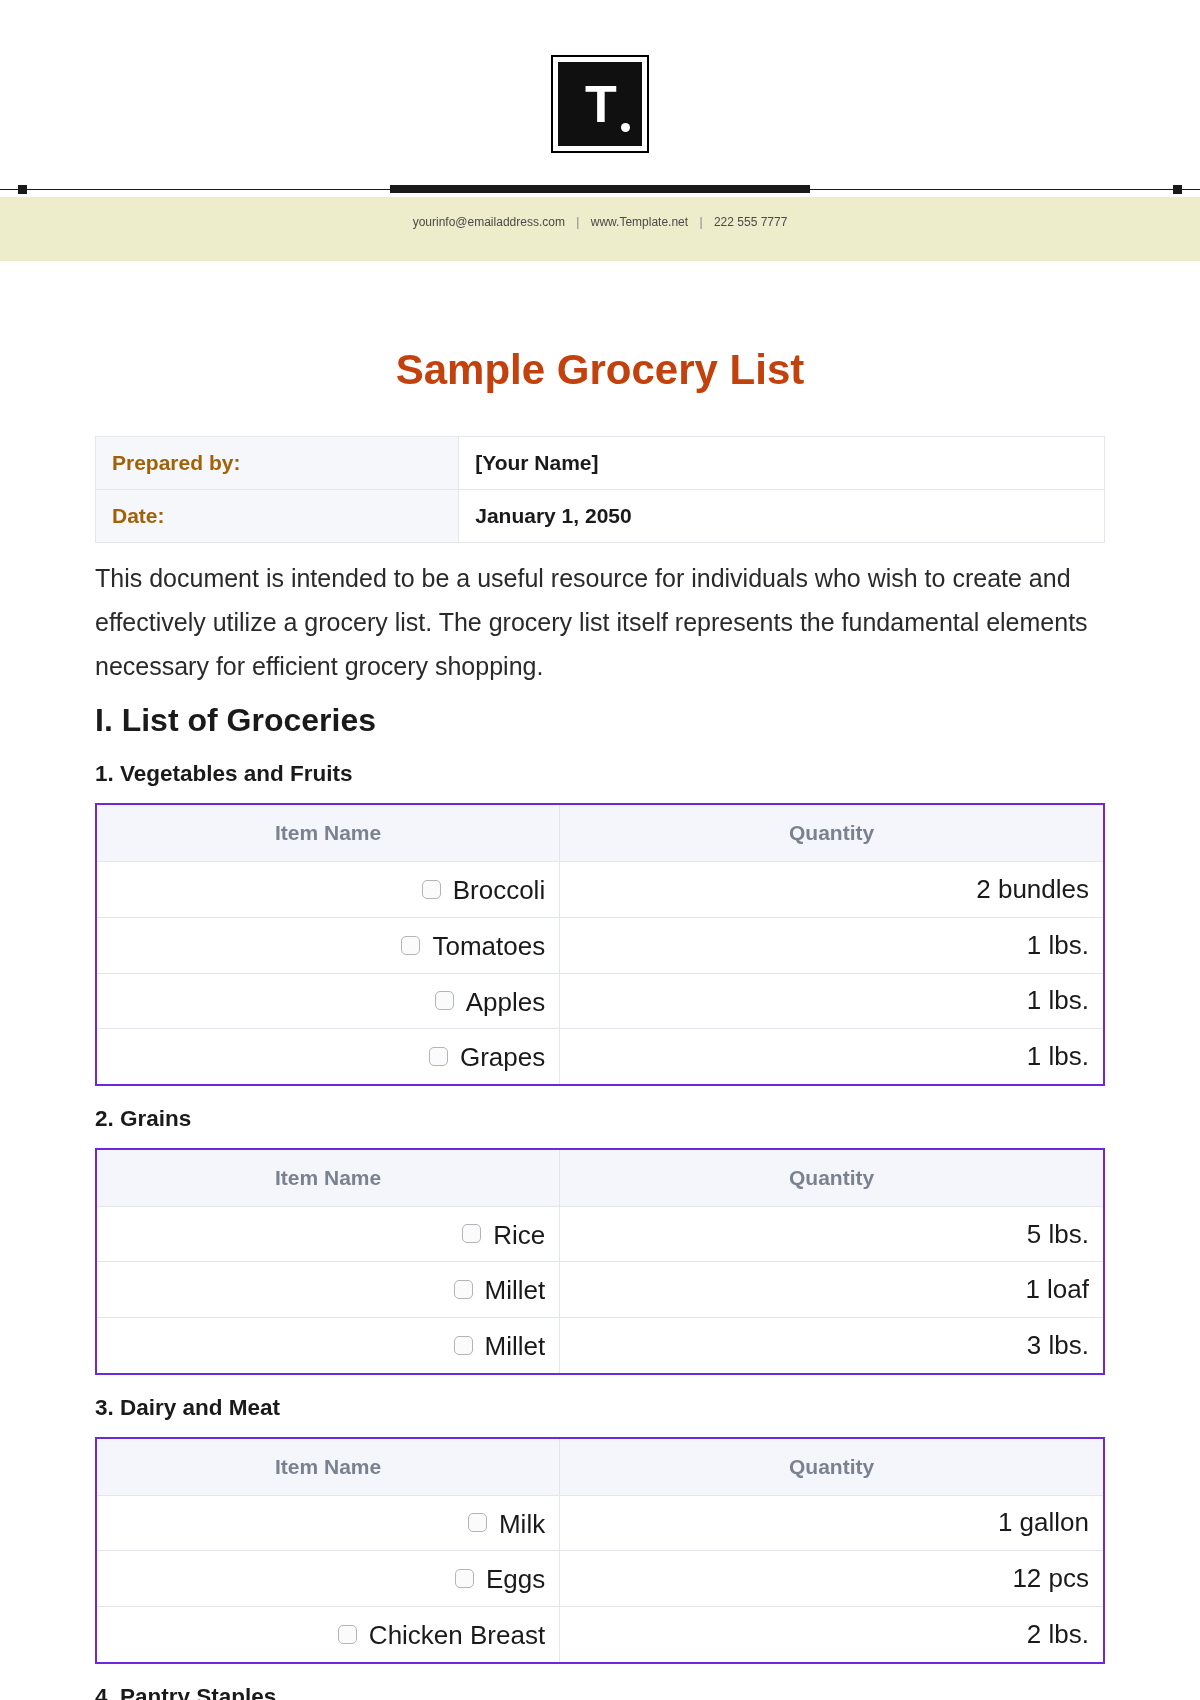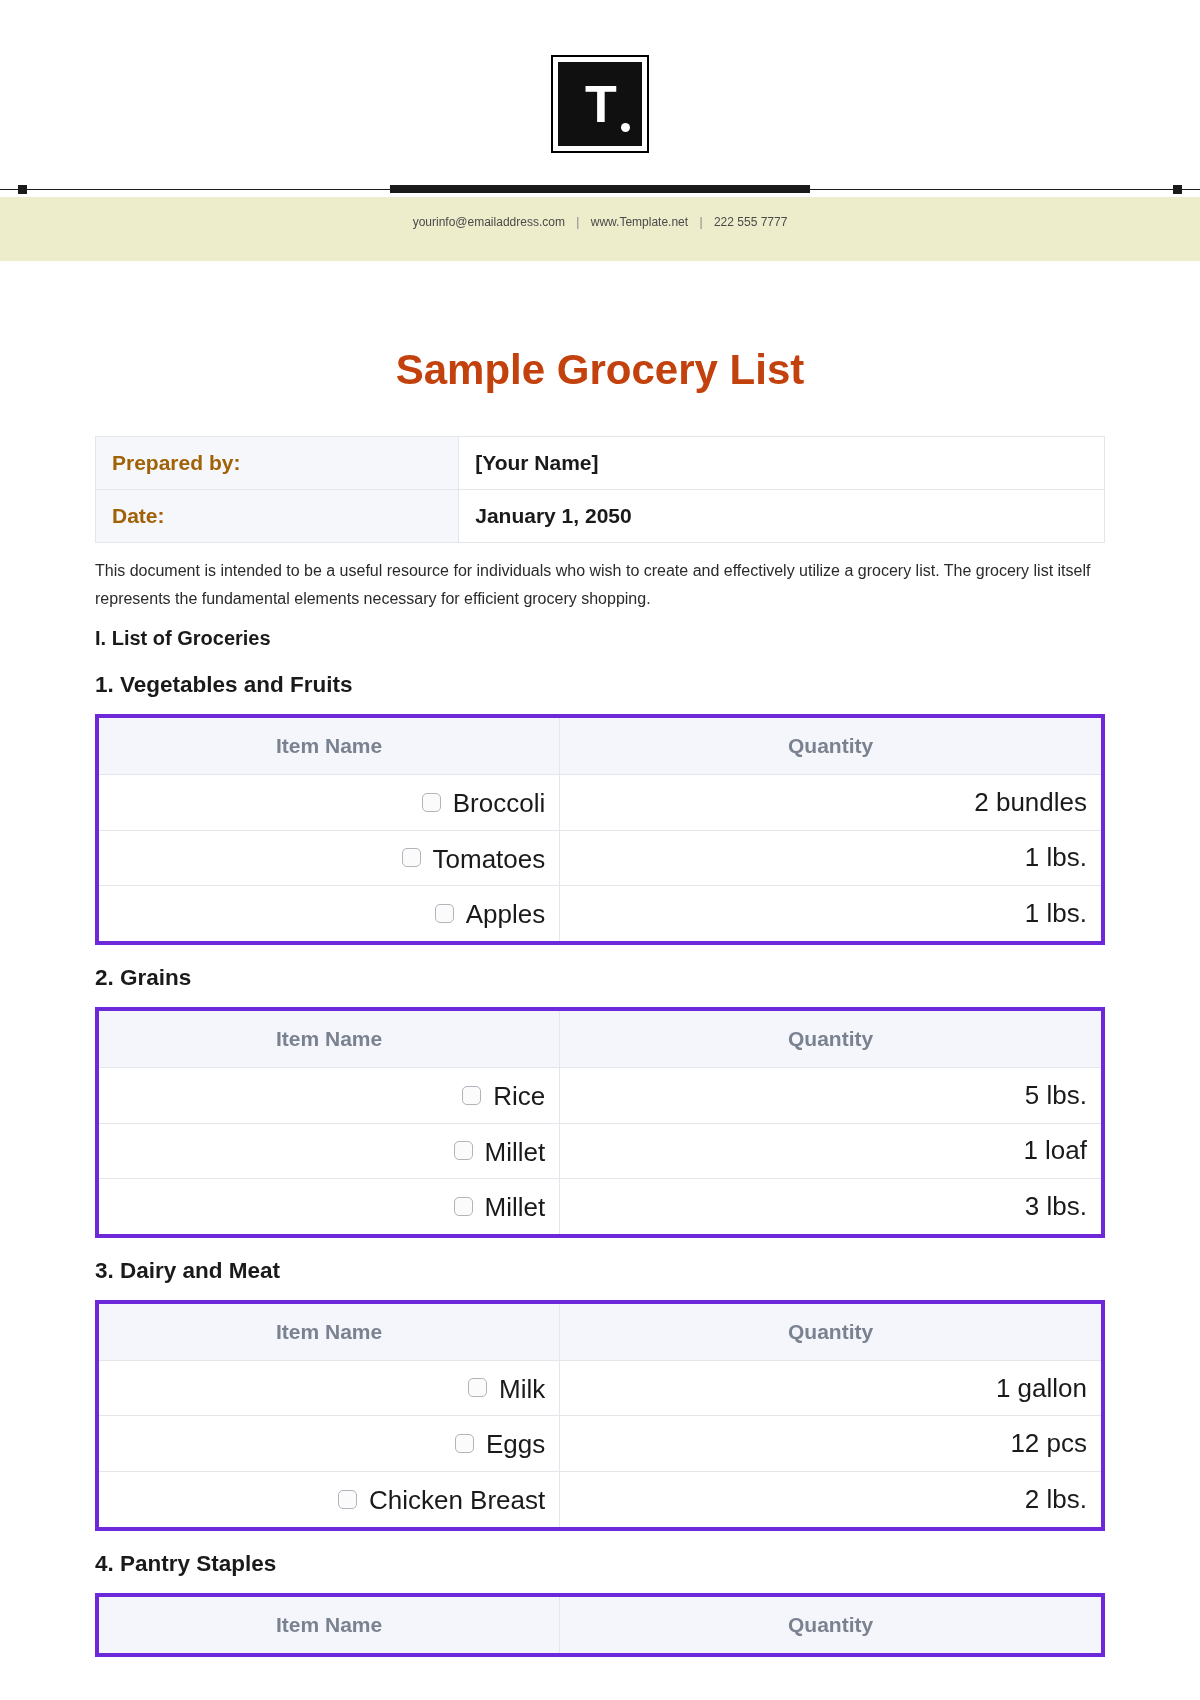--- a/index.html
+++ b/index.html
@@ -112,39 +112,39 @@
     color: #a16207;
     font-weight: 700;
     width: 36%;
   }
   .meta-table .meta-value {
     font-weight: 700;
     color: #1a1a1a;
   }
   .meta-table .meta-value.normal { font-weight: 700; }
   .intro {
-    font-size: 16px;
+    font-size: 25px;
     line-height: 1.75;
     color: #2a2a2a;
     margin-bottom: 14px;
   }
   h2.section {
-    font-size: 20px;
+    font-size: 32px;
     font-weight: 800;
     margin: 6px 0 22px 0;
   }
   h3.subsection {
     font-size: 22.5px;
     font-weight: 700;
     margin: 20px 0 16px 0;
   }
   .grocery-table {
     width: 100%;
     border-collapse: collapse;
-    border: 4px solid #6d28d9;
+    border: 2px solid #6d28d9;
   }
   .grocery-table th {
     background: #f4f6fb;
     color: #7a8290;
     font-weight: 700;
     font-size: 21px;
     padding: 16px 12px;
     border: 1px solid #e3e6eb;
     text-align: center;
   }
@@ -237,20 +237,24 @@
             <td>2 bundles</td>
           </tr>
           <tr>
             <td class="item-cell"><span class="checkbox"></span><span class="item-name">Tomatoes</span></td>
             <td>1 lbs.</td>
           </tr>
           <tr>
             <td class="item-cell"><span class="checkbox"></span><span class="item-name">Apples</span></td>
             <td>1 lbs.</td>
           </tr>
+          <tr>
+            <td class="item-cell"><span class="checkbox"></span><span class="item-name">Grapes</span></td>
+            <td>1 lbs.</td>
+          </tr>
         </tbody>
       </table>
       <h3 class="subsection">2. Grains</h3>
       <table class="grocery-table">
         <thead>
           <tr>
             <th>Item Name</th>
             <th>Quantity</th>
           </tr>
         </thead>

